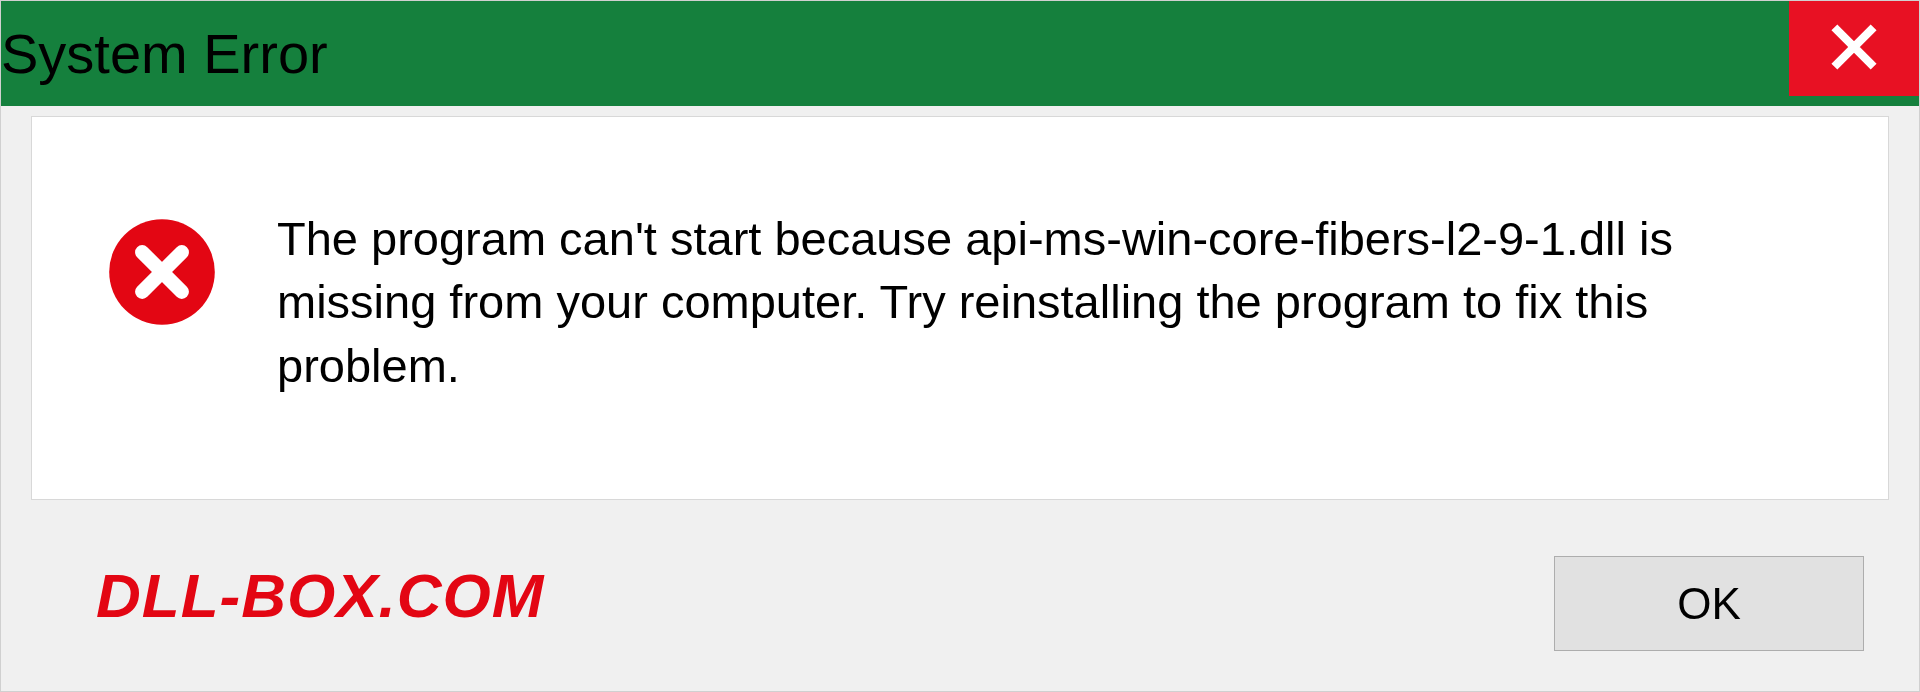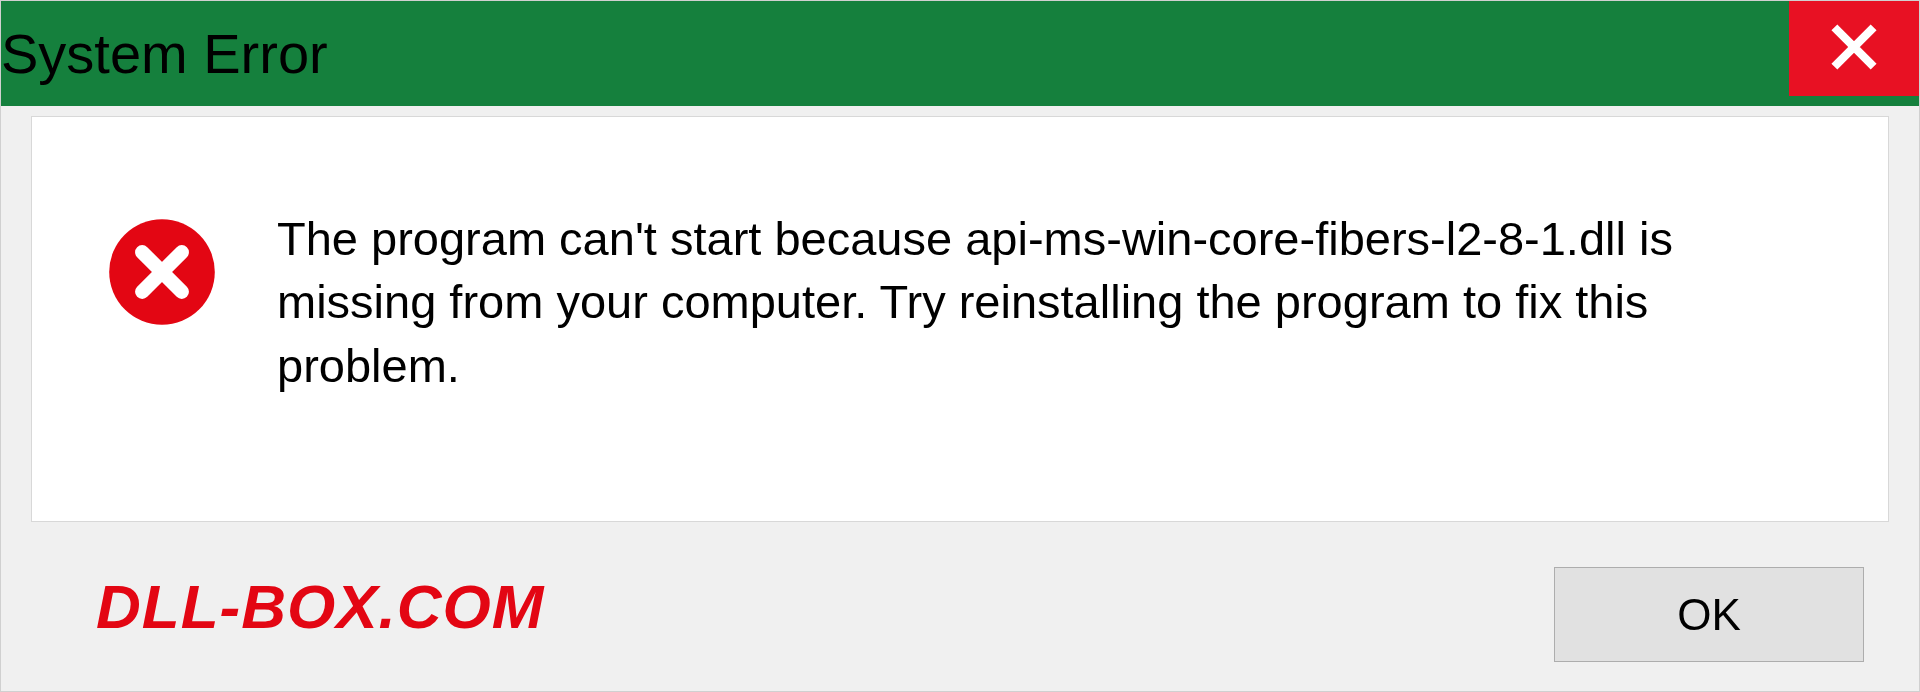--- a/index.html
+++ b/index.html
@@ -71,21 +71,21 @@
       width: 100%;
       height: 100%;
     }
     .message-text {
       font-size: 47px;
       line-height: 1.35;
       color: #000;
       font-weight: 400;
     }
     .footer {
-      height: 169px;
+      height: 191px;
       display: flex;
       align-items: center;
       justify-content: space-between;
       padding: 0 55px 0 95px;
       background: #f0f0f0;
       gap: 12px;
     }
     .watermark {
       font-size: 62px;
       font-weight: 800;
@@ -121,20 +121,20 @@
     </div>
   </div>
 
   <div class="content-area">
     <div class="error-icon">
       <svg viewBox="0 0 100 100">
         <circle cx="50" cy="50" r="48" fill="#e30613"></circle>
         <path d="M32 32 L68 68 M68 32 L32 68" stroke="#ffffff" stroke-width="13" stroke-linecap="round" fill="none"></path>
       </svg>
     </div>
-    <div class="message-text">The program can't start because api-ms-win-core-fibers-l2-8-1.dll is missing from your computer. Try reinstalling the program to fix this problem.</div>
+    <div class="message-text">The program can't start because api-ms-win-core-fibers-l2-9-1.dll is missing from your computer. Try reinstalling the program to fix this problem.</div>
   </div>
 
   <div class="footer">
     <div class="watermark">DLL-BOX.COM</div>
     <button class="ok-btn">OK</button>
   </div>
 </div>
 
 </body></html>

